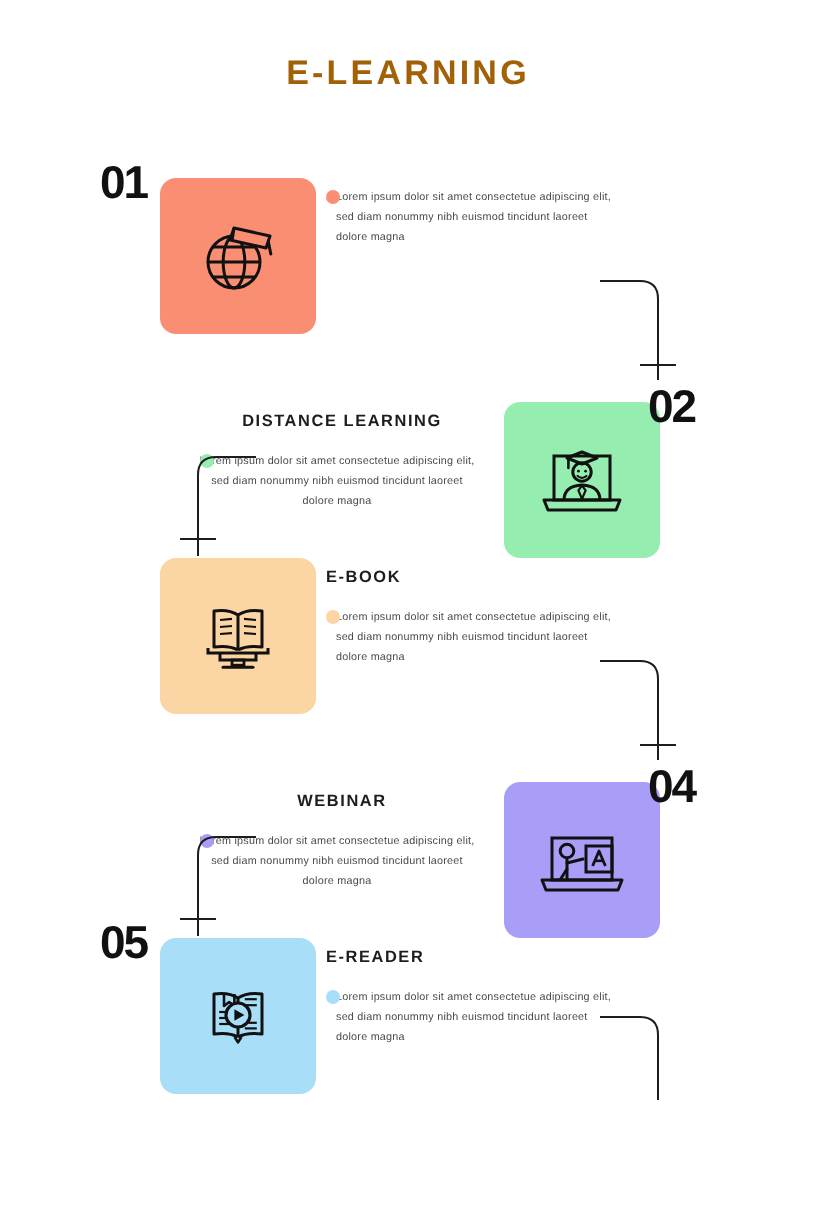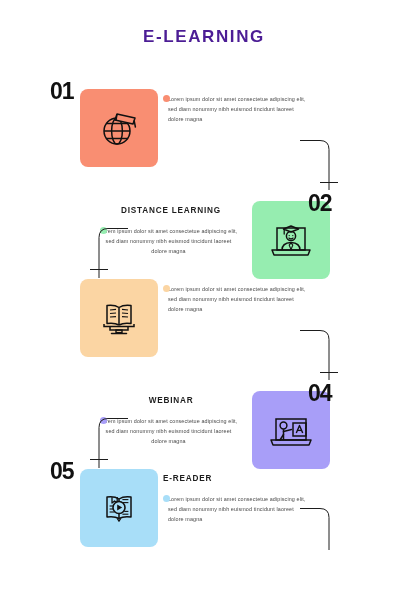--- a/index.html
+++ b/index.html
@@ -21,21 +21,21 @@
     position: absolute;
     top: 28px;
     left: 0;
     width: 408px;
     text-align: center;
   }
   #title {
     font-size: 17px;
     font-weight: bold;
     letter-spacing: 1.6px;
-    color: #4c1d95;
+    color: #a16207;
     line-height: 1.1;
   }
   #subtitle {
     font-size: 11.5px;
     font-weight: bold;
     letter-spacing: 1.4px;
     color: #2b2b2b;
     margin-top: 5px;
   }
 
@@ -69,21 +69,21 @@
   .step-number {
     position: absolute;
     font-size: 23px;
     font-weight: bold;
     color: #111111;
     letter-spacing: -1px;
     line-height: 1;
     z-index: 3;
   }
   .step.left  .step-number { left: 50px;  top: 0px; }
-  .step.right .step-number { left: 308px; top: 0px; text-align: right; }
+  .step.right .step-number { left: 324px; top: 0px; text-align: right; }
 
   
   .text-block {
     position: absolute;
     width: 148px;
     top: 14px;
   }
   .step.left  .text-block { left: 163px; text-align: left; }
   .step.right .text-block { left: 97px;  text-align: center; }
 
@@ -218,20 +218,21 @@
       <line x1="23" y1="11.5" x2="23" y2="29" stroke="#111" stroke-width="1.5"></line>
       <line x1="14" y1="14" x2="20" y2="13.4" stroke="#111" stroke-width="1.1"></line>
       <line x1="14" y1="17.5" x2="20" y2="17" stroke="#111" stroke-width="1.1"></line>
       <line x1="14" y1="21" x2="20" y2="20.6" stroke="#111" stroke-width="1.1"></line>
       <line x1="26" y1="13.4" x2="32" y2="14" stroke="#111" stroke-width="1.1"></line>
       <line x1="26" y1="17" x2="32" y2="17.5" stroke="#111" stroke-width="1.1"></line>
       <line x1="26" y1="20.6" x2="32" y2="21" stroke="#111" stroke-width="1.1"></line>
     </svg>
   </div>
   <div class="text-block">
+    <div class="step-heading">E-BOOK</div>
     <div class="body-wrap">
       <span class="bullet" style="background:#fbd5a3;"></span>
       <div class="body-text">Lorem ipsum dolor sit amet consectetue adipiscing elit, sed diam nonummy nibh euismod tincidunt laoreet dolore magna</div>
     </div>
   </div>
 </div>
 
 <svg class="connector" style="left:300px; top:330px;" width="30" height="50">
   <path d="M0 0.5 L20 0.5 Q29 0.5 29 9.5 L29 50"></path>
 </svg>

